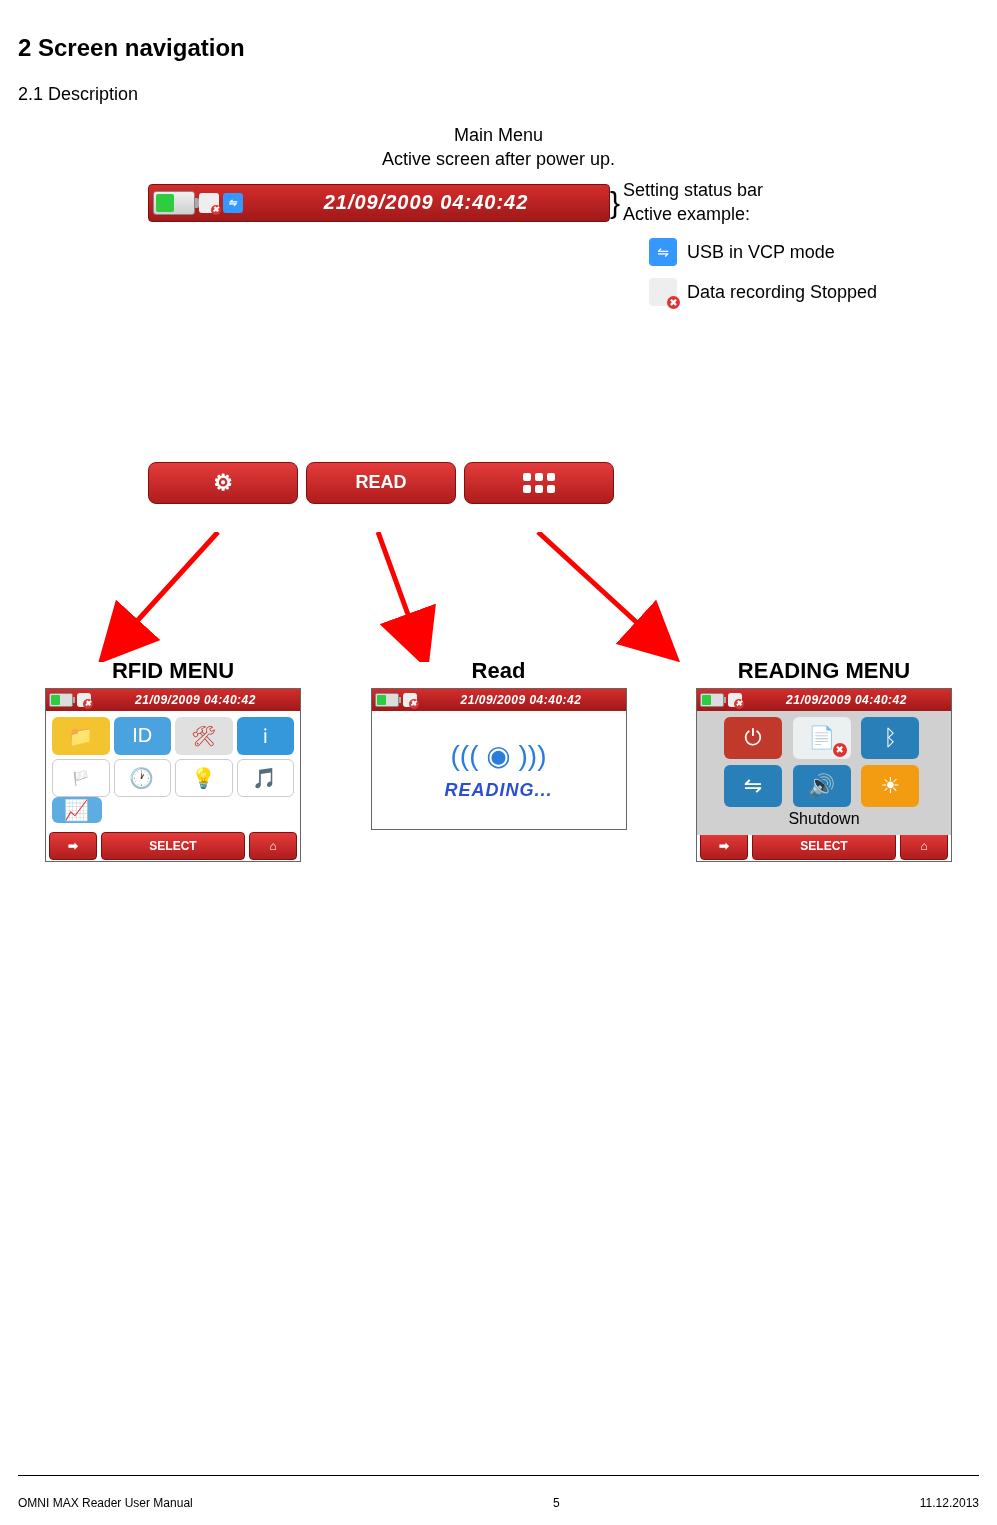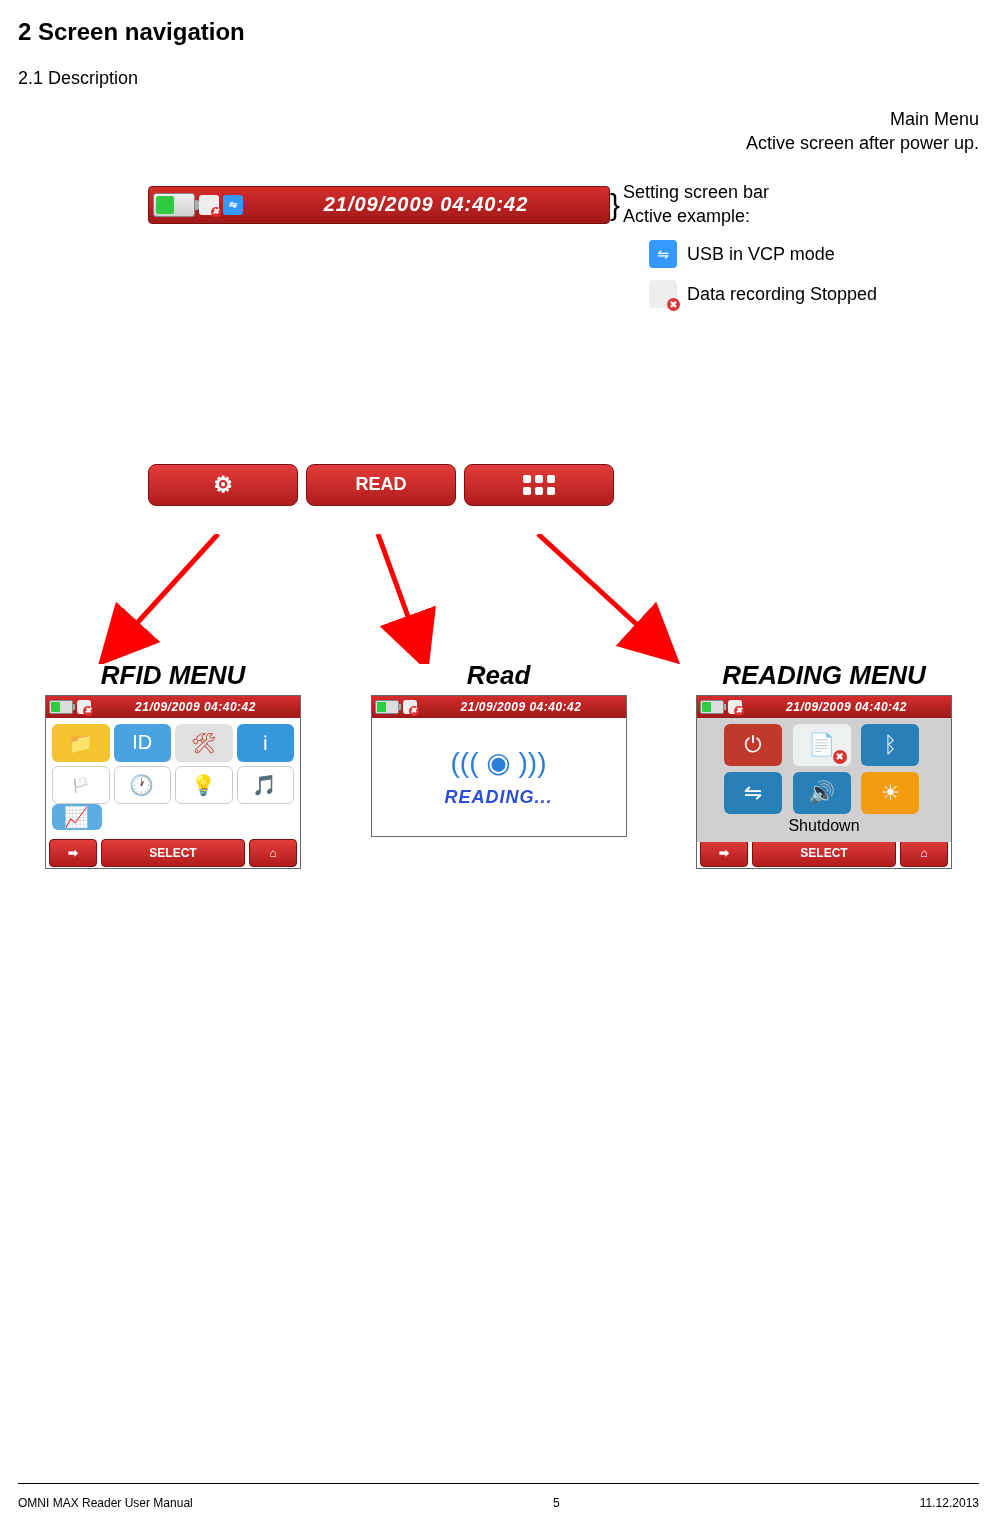--- a/index.html
+++ b/index.html
@@ -5,23 +5,23 @@
   body {
     font-family: Arial, Helvetica, sans-serif;
     margin: 0;
     padding: 18px 18px 8px 18px;
     width: 961px;
     background: #fff;
     color: #000;
     position: relative;
     min-height: 1490px;
   }
-  h1.section { font-size: 24px; font-weight: bold; margin: 0 0 22px 0; }
+  h1.section { font-size: 24px; font-weight: bold; margin: 16px 0 22px 0; }
   h2.subsection { font-size: 18px; font-weight: normal; margin: 0 0 18px 0; }
-  .center-title { text-align: right; font-size: 18px; line-height: 1.35; margin-bottom: 18px; }
+  .center-title { text-align: center; font-size: 18px; line-height: 1.35; }
   .main-area { position: relative; height: 360px; }
   .status-bar-large {
     position: absolute; left: 130px; top: 12px; width: 460px; height: 36px;
     background: linear-gradient(#d42d2d,#a01818);
     border: 1px solid #7a1010; border-radius: 4px;
     color: #fff; display: flex; align-items: center;
     font-weight: bold; font-size: 20px; letter-spacing: 1px;
     font-style: italic;
   }
   .bat-large { width: 40px; height: 22px; margin-left:4px; background: linear-gradient(#f0f0f0,#cfcfcf); border:1px solid #888; border-radius:3px; position:relative; }
@@ -47,21 +47,21 @@
     color:#fff; display:flex; align-items:center; justify-content:center;
     font-size:18px; font-weight:bold;
   }
   .dots6 { display:grid; grid-template-columns:repeat(3,8px); grid-template-rows:repeat(2,8px); gap:4px;}
   .dots6 div{width:8px;height:8px;background:#fff;border-radius:2px;}
   .gear{font-size:22px;}
   .arrows-layer { position:relative; height:120px; }
   .arrow-svg { position:absolute; }
   .screens-row { display:flex; justify-content:space-between; margin-top:6px; gap:10px;}
   .screen-col { width:310px; }
-  .screen-title { font-size:26px; font-style:italic; font-weight:bold; text-align:center; margin-bottom:4px; white-space:nowrap;}
+  .screen-title { font-size:22px; font-weight:bold; text-align:center; margin-bottom:4px; white-space:nowrap;}
   .mini-screen { width:254px; margin:0 auto; border:1px solid #666; background:#fff;}
   .mini-status {
     height:22px; background:linear-gradient(#d42d2d,#a01818);
     color:#fff; display:flex; align-items:center;
     font-size:12px; font-style:italic; font-weight:bold; letter-spacing:.5px;
   }
   .bat-small{width:22px;height:12px;margin-left:3px;background:#ddd;border:1px solid #888;border-radius:2px;position:relative;}
   .bat-small::after{content:"";position:absolute;left:1px;top:1px;bottom:1px;width:9px;background:#2ecc40;border-radius:1px;}
   .bat-small::before{content:"";position:absolute;right:-3px;top:3px;width:2px;height:6px;background:#aaa;}
   .ms-date{flex:1;text-align:center;}
@@ -77,21 +77,21 @@
   .ctrl-grid{display:grid;grid-template-columns:repeat(3,1fr);gap:6px;width:200px;}
   .ctrl-icon{width:58px;height:42px;border-radius:6px;display:flex;align-items:center;justify-content:center;color:#fff;font-size:22px;}
   .ctrl-label{font-size:16px;margin-top:3px;}
   .mini-footer{height:26px;display:flex;gap:4px;padding:3px;}
   .foot-btn{flex:0 0 auto;height:100%;border-radius:4px;background:linear-gradient(#e43b3b,#b01c1c);border:1px solid #801010;color:#fff;display:flex;align-items:center;justify-content:center;font-size:12px;font-weight:bold;}
   .fb-arrow{width:46px;}
   .fb-wide{flex:1;}
   .fb-home{width:46px;}
   .page-footer{
     position:absolute;left:18px;right:18px;bottom:6px;
-    border-top:1px solid #000;padding-top:12px;
+    border-top:1px solid #000;padding-top:20px;
     display:flex;justify-content:space-between;font-size:12px;
   }
 </style>
 </head>
 <body>
 
 <h1 class="section">2   Screen navigation</h1>
 <h2 class="subsection">2.1     Description</h2>
 
 <div class="center-title">
@@ -101,21 +101,21 @@
 
 <div class="main-area">
   <div class="status-bar-large">
     <div class="bat-large"></div>
     <div class="mini-icon mini-doc"></div>
     <div class="mini-icon mini-usb">⇋</div>
     <div class="status-date-large">21/09/2009 04:40:42</div>
   </div>
   <div class="brace">}</div>
   <div class="side-annot">
-    <div>Setting screen bar</div>
+    <div>Setting status bar</div>
     <div>Active example:</div>
     <div class="legend-row">
       <div class="legend-icon leg-usb">⇋</div>
       <span>USB in VCP mode</span>
     </div>
     <div class="legend-row">
       <div class="legend-icon leg-stop"></div>
       <span>Data recording Stopped</span>
     </div>
   </div>

